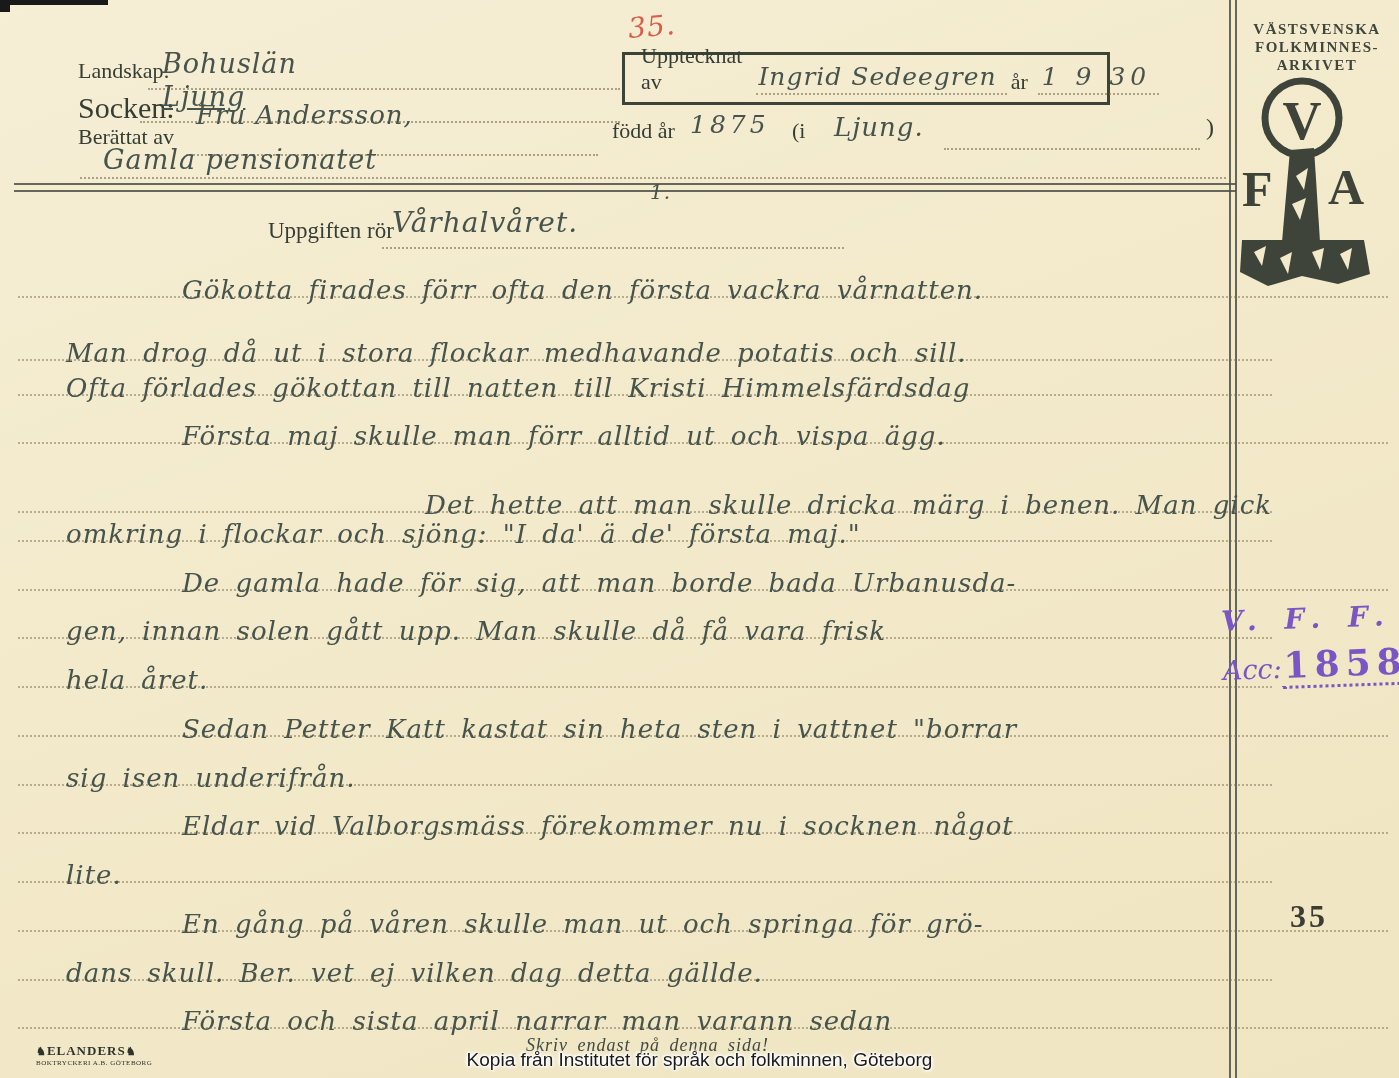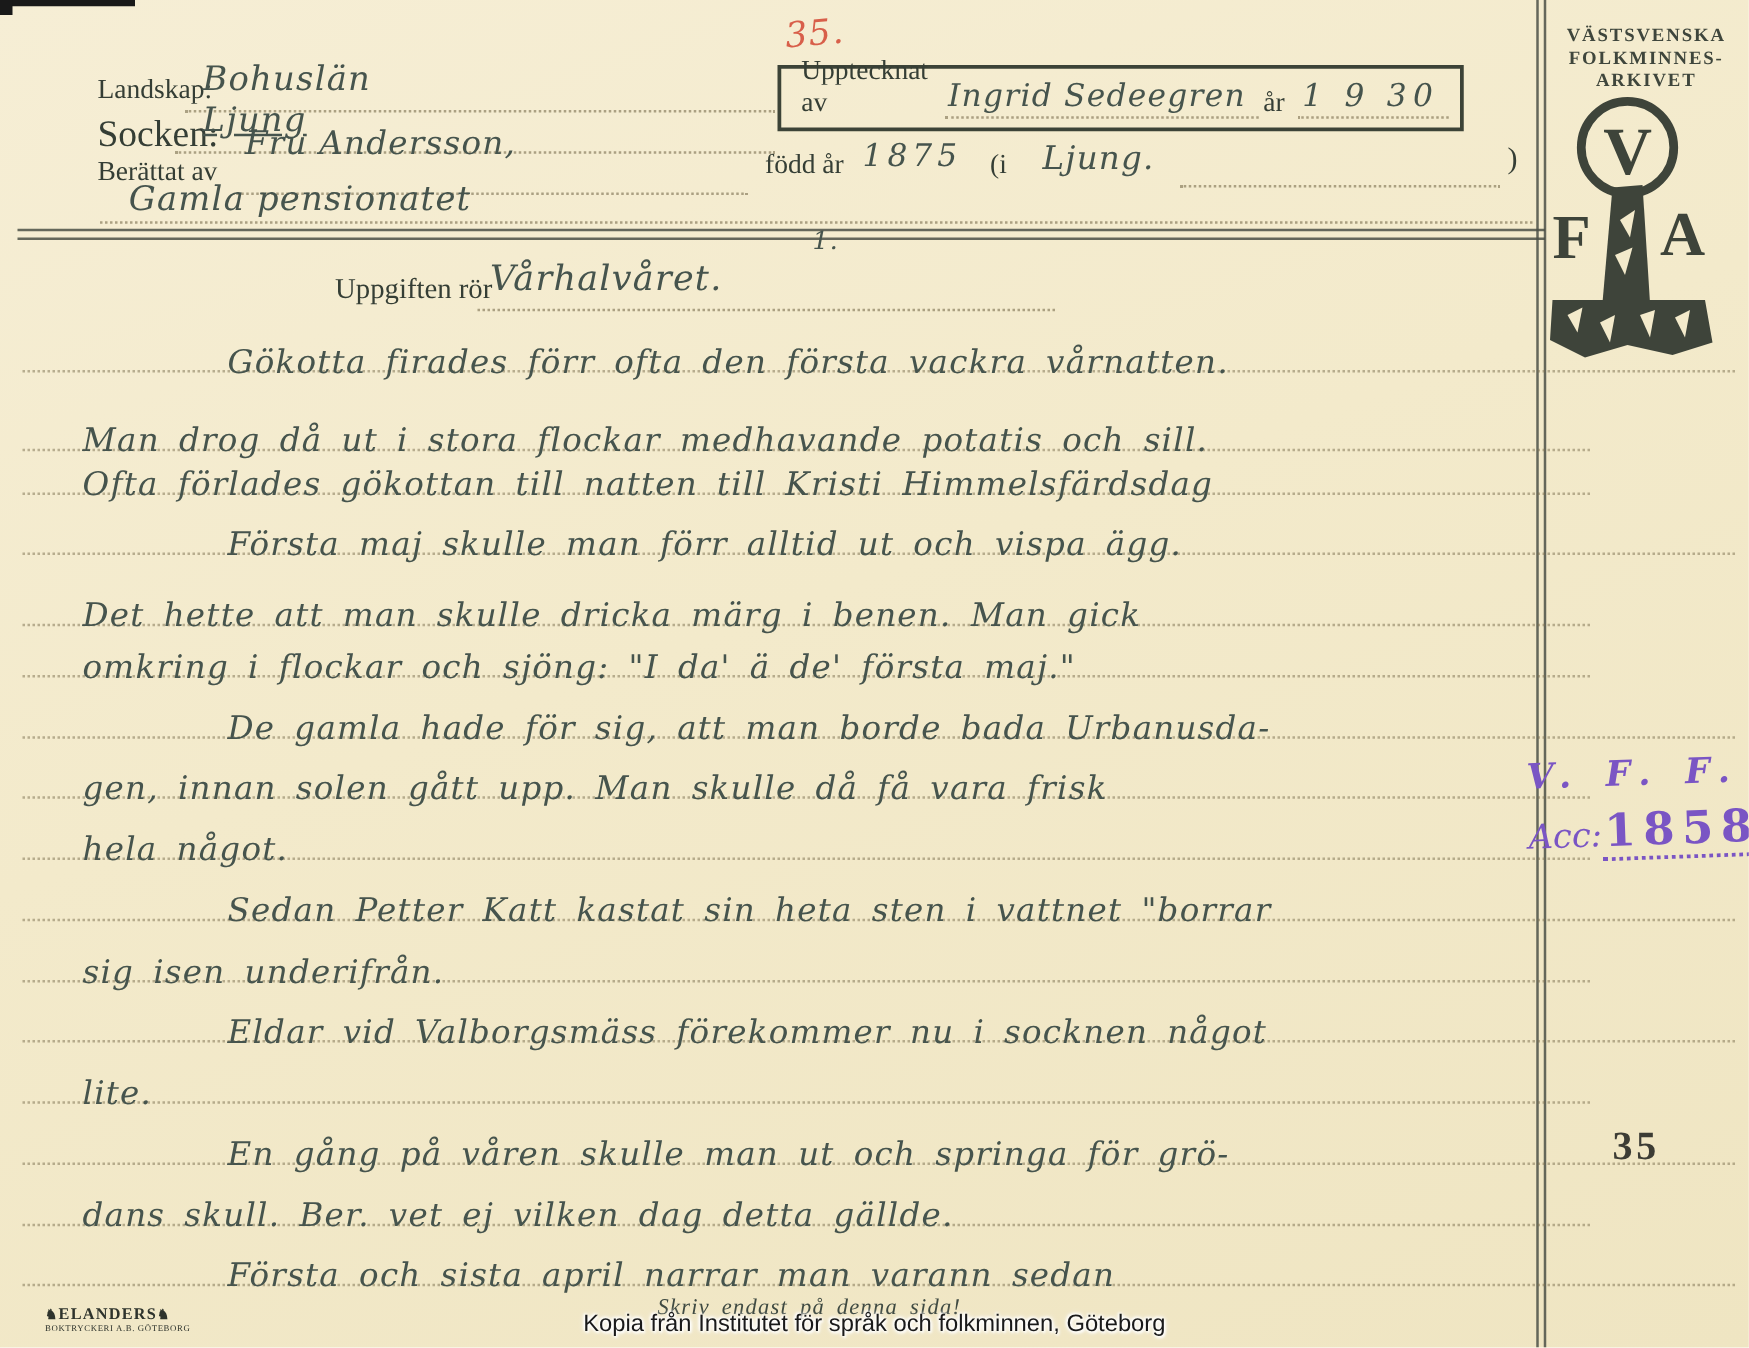--- a/index.html
+++ b/index.html
@@ -34,21 +34,21 @@
     display:flex;align-items:flex-end;
     border-bottom:2px dotted rgba(122,110,78,.5);
   }
   .bodyline span{
     font-size:26px;margin-bottom:-9px;word-spacing:6px;
   }
   .pad-norm{padding-left:48px;}
   .pad-indent{padding-left:164px;}
   .edge{position:absolute;background:#191919;}
   #recbox{
-    position:absolute;left:622px;top:52px;width:549px;height:53px;
+    position:absolute;left:622px;top:52px;width:488px;height:53px;
     border:3px solid #3c4337;box-sizing:border-box;
     display:flex;align-items:flex-end;padding:0 12px 7px 16px;
   }
   #stamp{
     position:absolute;left:1222px;top:602px;width:175px;
     color:#7a55c4;transform:rotate(-2deg);
     font-family:"DejaVu Serif", serif;
   }
   #caption{
     position:absolute;left:0;top:1049px;width:1399px;text-align:center;
@@ -149,34 +149,34 @@
     </div>
   <div class="bodyline pad-norm" style="top:312px;">
       <span class="hw">Man drog då ut i stora flockar medhavande potatis och sill.</span>
     </div>
   <div class="bodyline pad-norm" style="top:347px;">
       <span class="hw">Ofta förlades gökottan till natten till Kristi Himmelsfärdsdag</span>
     </div>
   <div class="bodyline pad-indent" style="top:395px;">
       <span class="hw">Första maj skulle man förr alltid ut och vispa ägg.</span>
     </div>
-  <div class="bodyline pad-norm" style="top:452px;">
+  <div class="bodyline pad-norm" style="top:464px;justify-content:flex-end;">
       <span class="hw">Det hette att man skulle dricka märg i benen. Man gick</span>
     </div>
   <div class="bodyline pad-norm" style="top:493px;">
       <span class="hw">omkring i flockar och sjöng: "I da' ä de' första maj."</span>
     </div>
   <div class="bodyline pad-indent" style="top:542px;">
       <span class="hw">De gamla hade för sig, att man borde bada Urbanusda-</span>
     </div>
   <div class="bodyline pad-norm" style="top:590px;">
       <span class="hw">gen, innan solen gått upp. Man skulle då få vara frisk</span>
     </div>
   <div class="bodyline pad-norm" style="top:639px;">
-      <span class="hw">hela något.</span>
+      <span class="hw">hela året.</span>
     </div>
   <div class="bodyline pad-indent" style="top:688px;">
       <span class="hw">Sedan Petter Katt kastat sin heta sten i vattnet "borrar</span>
     </div>
   <div class="bodyline pad-norm" style="top:737px;">
       <span class="hw">sig isen underifrån.</span>
     </div>
   <div class="bodyline pad-indent" style="top:785px;">
       <span class="hw">Eldar vid Valborgsmäss förekommer nu i socknen något</span>
     </div>

